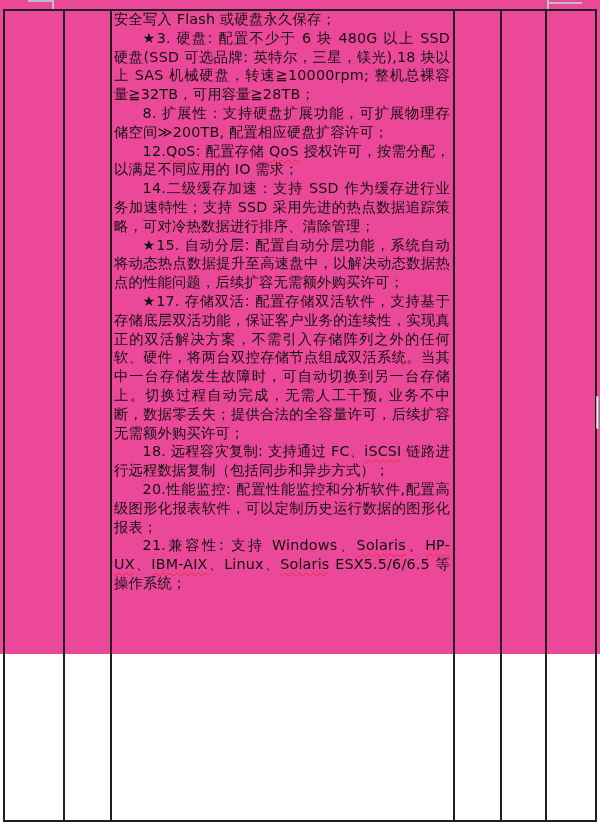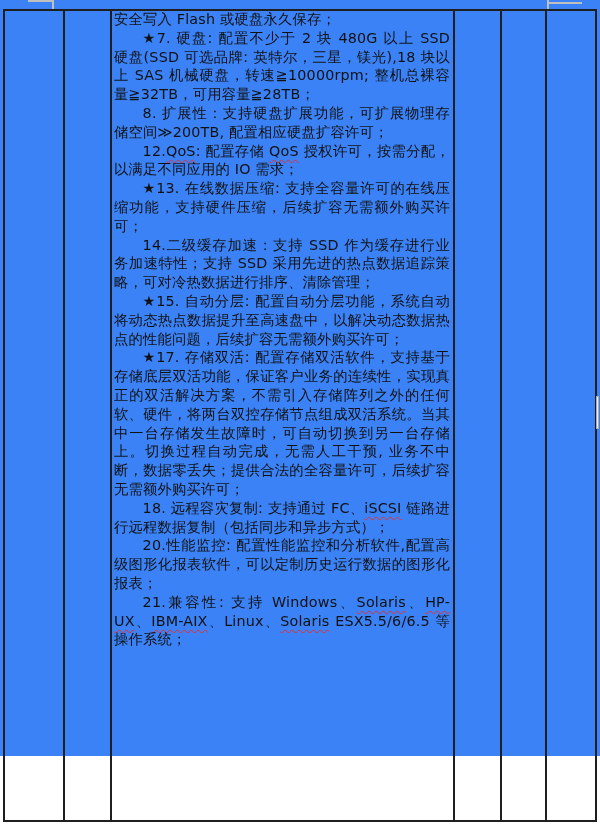--- a/index.html
+++ b/index.html
@@ -4,22 +4,22 @@
 <style>
   html, body {
     margin: 0; padding: 0;
     width: 600px; height: 826px;
     background: #ffffff;
     overflow: hidden;
     font-family: "DejaVu Sans", "Liberation Sans", sans-serif;
   }
   #page {
     position: relative;
-    width: 600px; height: 756px;
-    background: #3b82f6;
+    width: 600px; height: 654px;
+    background: #ec4899;
   }
   .vline { position: absolute; background: #1f1f1f; width: 1.6px; top: 9px; height: 813px; }
   .hline { position: absolute; background: #1f1f1f; height: 1.6px; left: 3px; width: 594px; }
   .artifact { position: absolute; background: #bfbfbf; }
   .scroll-frag {
     position: absolute; left: 596px; top: 396px; width: 3px; height: 33px;
     background: #f0f0f0; border: 1px solid #aaaaaa; box-sizing: border-box;
   }
   #req-cell {
     position: absolute;
@@ -62,24 +62,23 @@
   <div class="vline" style="left:595px; width:2px;"></div>
 
   <div style="position:absolute; left:5px;   top:11px; width:56px;  height:808px;"></div>
   <div style="position:absolute; left:65px;  top:11px; width:43px;  height:808px;"></div>
   <div style="position:absolute; left:455px; top:11px; width:43px;  height:808px;"></div>
   <div style="position:absolute; left:502px; top:11px; width:41px;  height:808px;"></div>
   <div style="position:absolute; left:547px; top:11px; width:46px;  height:808px;"></div>
 
   <div id="req-cell">
       <p class="noindent">安全写入 Flash 或硬盘永久保存；</p>
-      <p>★7. 硬盘: 配置不少于 2 块 480G 以上 SSD 硬盘(SSD 可选品牌: 英特尔，三星，镁光),18 块以上 SAS 机械硬盘，转速≧10000rpm; 整机总裸容量≧32TB，可用容量≧28TB；</p>
+      <p>★3. 硬盘: 配置不少于 6 块 480G 以上 SSD 硬盘(SSD 可选品牌: 英特尔，三星，镁光),18 块以上 SAS 机械硬盘，转速≧10000rpm; 整机总裸容量≧32TB，可用容量≧28TB；</p>
       <p>8. 扩展性：支持硬盘扩展功能，可扩展物理存储空间≫200TB, 配置相应硬盘扩容许可；</p>
       <p>12.<span class="sq">QoS</span>: 配置存储 <span class="sq">QoS</span> 授权许可，按需分配，以满足不同应用的 IO 需求；</p>
-      <p>★13. 在线数据压缩: 支持全容量许可的在线压缩功能，支持硬件压缩，后续扩容无需额外购买许可；</p>
       <p>14.二级缓存加速：支持 SSD 作为缓存进行业务加速特性；支持 SSD 采用先进的热点数据追踪策略，可对冷热数据进行排序、清除管理；</p>
       <p>★15. 自动分层: 配置自动分层功能，系统自动将动态热点数据提升至高速盘中，以解决动态数据热点的性能问题，后续扩容无需额外购买许可；</p>
       <p>★17. 存储双活: 配置存储双活软件，支持基于存储底层双活功能，保证客户业务的连续性，实现真正的双活解决方案，不需引入存储阵列之外的任何软、硬件，将两台双控存储节点组成双活系统。当其中一台存储发生故障时，可自动切换到另一台存储上。切换过程自动完成，无需人工干预, 业务不中断，数据零丢失；提供合法的全容量许可，后续扩容无需额外购买许可；</p>
       <p>18. 远程容灾复制: 支持通过 FC、<span class="sq">iSCSI</span> 链路进行远程数据复制（包括同步和异步方式）；</p>
       <p>20.性能监控: 配置性能监控和分析软件,配置高级图形化报表软件，可以定制历史运行数据的图形化报表；</p>
       <p>21.兼容性: 支持 Windows、<span class="sq">Solaris</span>、<span class="sq">HP-UX</span>、<span class="sq">IBM-AIX</span>、Linux、<span class="sq">Solaris</span> ESX5.5/6/6.5 等操作系统；</p>
     </div>
 
   <div class="scroll-frag"></div>
 

